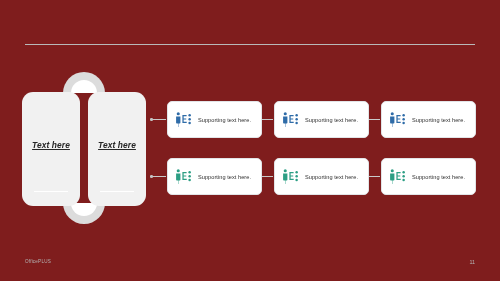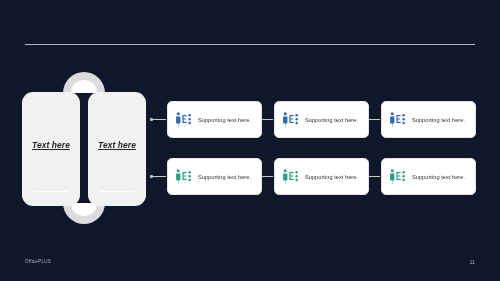--- a/index.html
+++ b/index.html
@@ -10,21 +10,21 @@
     width: 500px;
     height: 281px;
     background: #ffffff;
     font-family: "Liberation Sans", sans-serif;
     overflow: hidden;
   }
   .slide {
     position: relative;
     width: 500px;
     height: 281px;
-    background: #0f172a;
+    background: #7f1d1d;
   }
 
   
   .top-rule {
     position: absolute;
     left: 25px;
     top: 44px;
     width: 450px;
     height: 1px;
     background: #b9b9b9;

